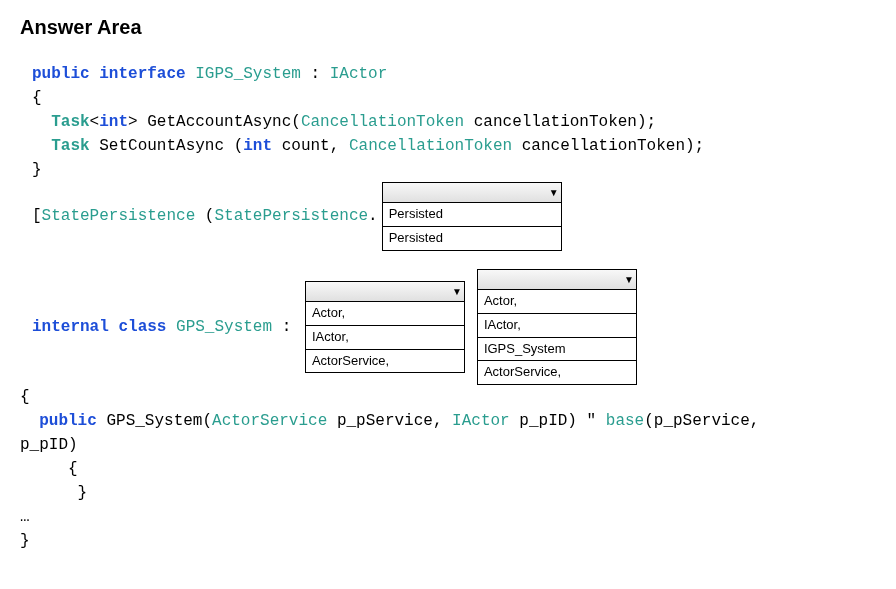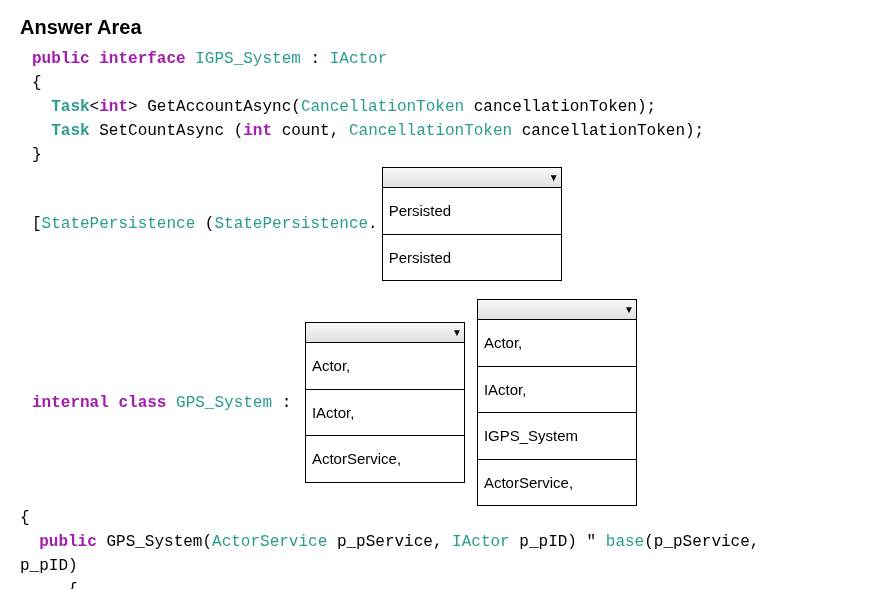--- a/index.html
+++ b/index.html
@@ -8,26 +8,26 @@
       font-size: 16px;
       line-height: 1.5;
       background: #fff;
       padding: 12px 20px;
       width: 896px;
     }
     .title {
       font-family: Arial, sans-serif;
       font-weight: bold;
       font-size: 20px;
-      margin-bottom: 5px;
+      margin-bottom: 20px;
     }
     .code-block {
       padding-left: 12px;
     }
-    .kw { color: #a21caf; font-weight: bold; }
+    .kw { color: #1d4ed8; font-weight: bold; }
     .type { color: #2a9d8f; }
     .line { white-space: pre; }
     .inline-row {
       display: flex;
       align-items: center;
       flex-wrap: nowrap;
     }
     .inline-row .prefix {
       white-space: pre;
     }
@@ -49,24 +49,24 @@
       min-width: 150px;
       padding: 0 2px 0 6px;
       font-family: Arial, sans-serif;
       font-size: 13px;
     }
     .dd-arrow {
       font-size: 10px;
       margin-left: 8px;
     }
     .dd-option {
-      padding: 13px 6px;
+      padding: 3px 6px;
       border-top: 1px solid #000;
       font-family: Arial, sans-serif;
-      font-size: 15px;
+      font-size: 13px;
       line-height: 1.3;
       min-height: 20px;
     }
     .dd-option:first-of-type {
       border-top: none;
     }
     .options {
       border-top: none;
     }
     .spacer { height: 18px; }

